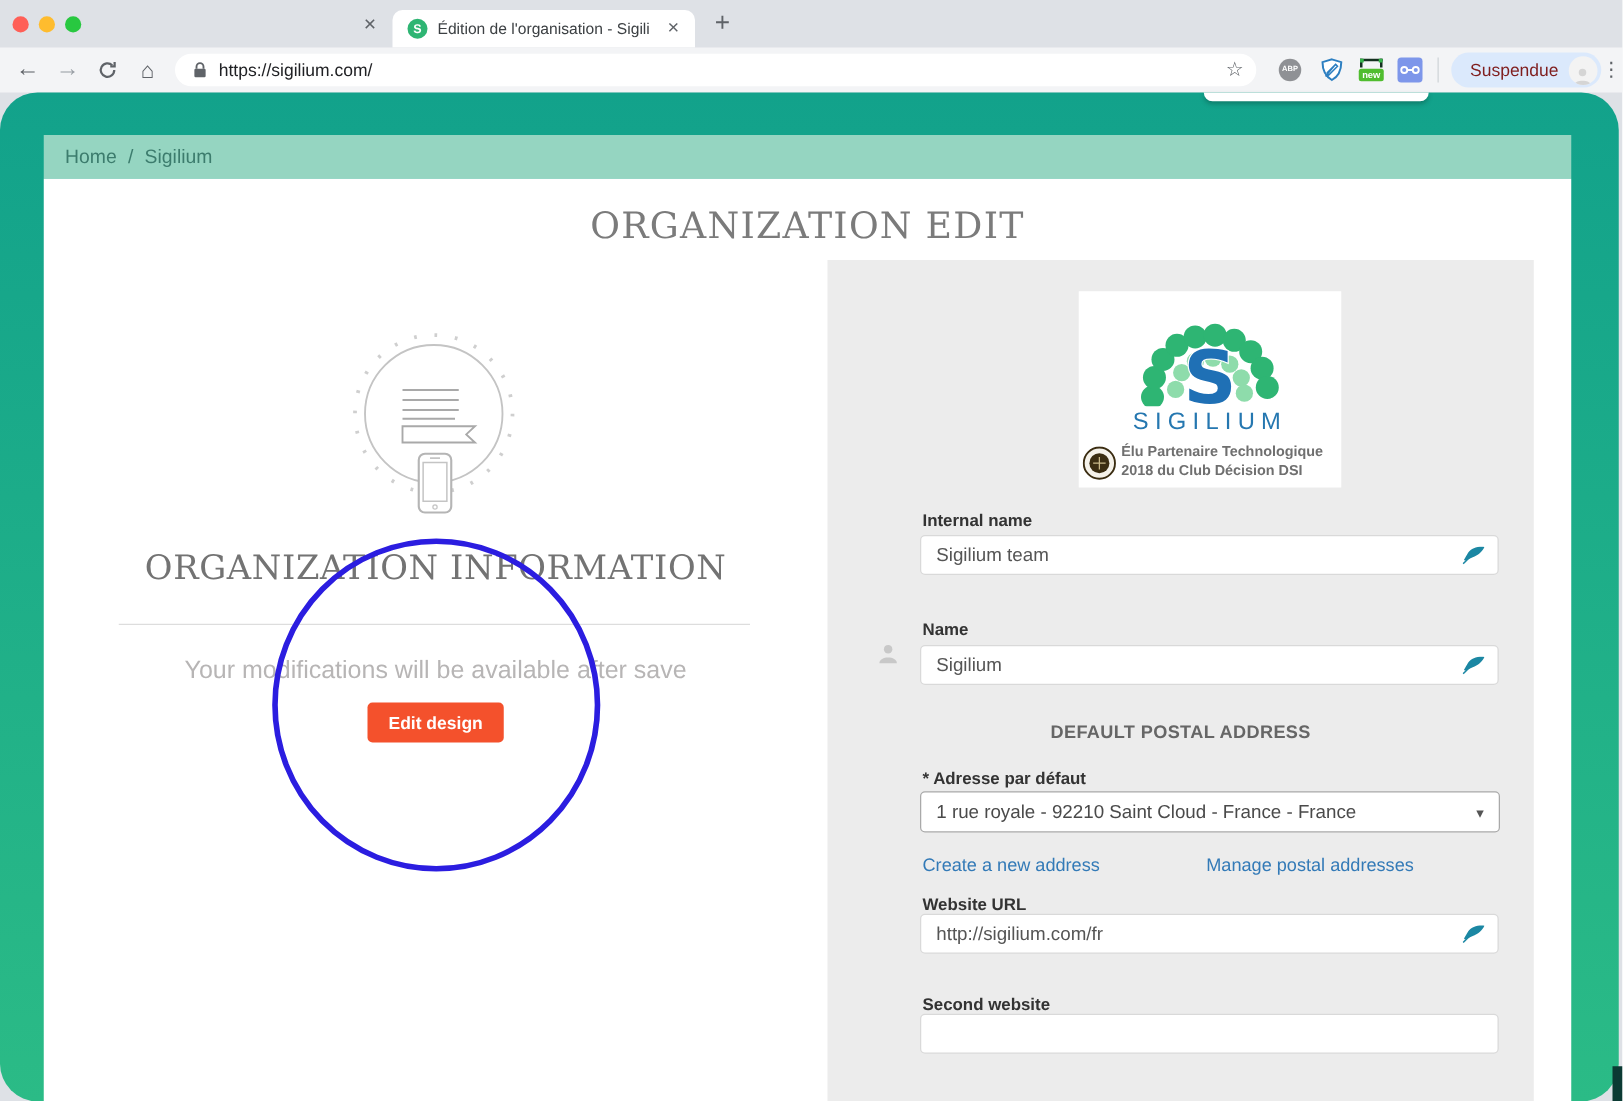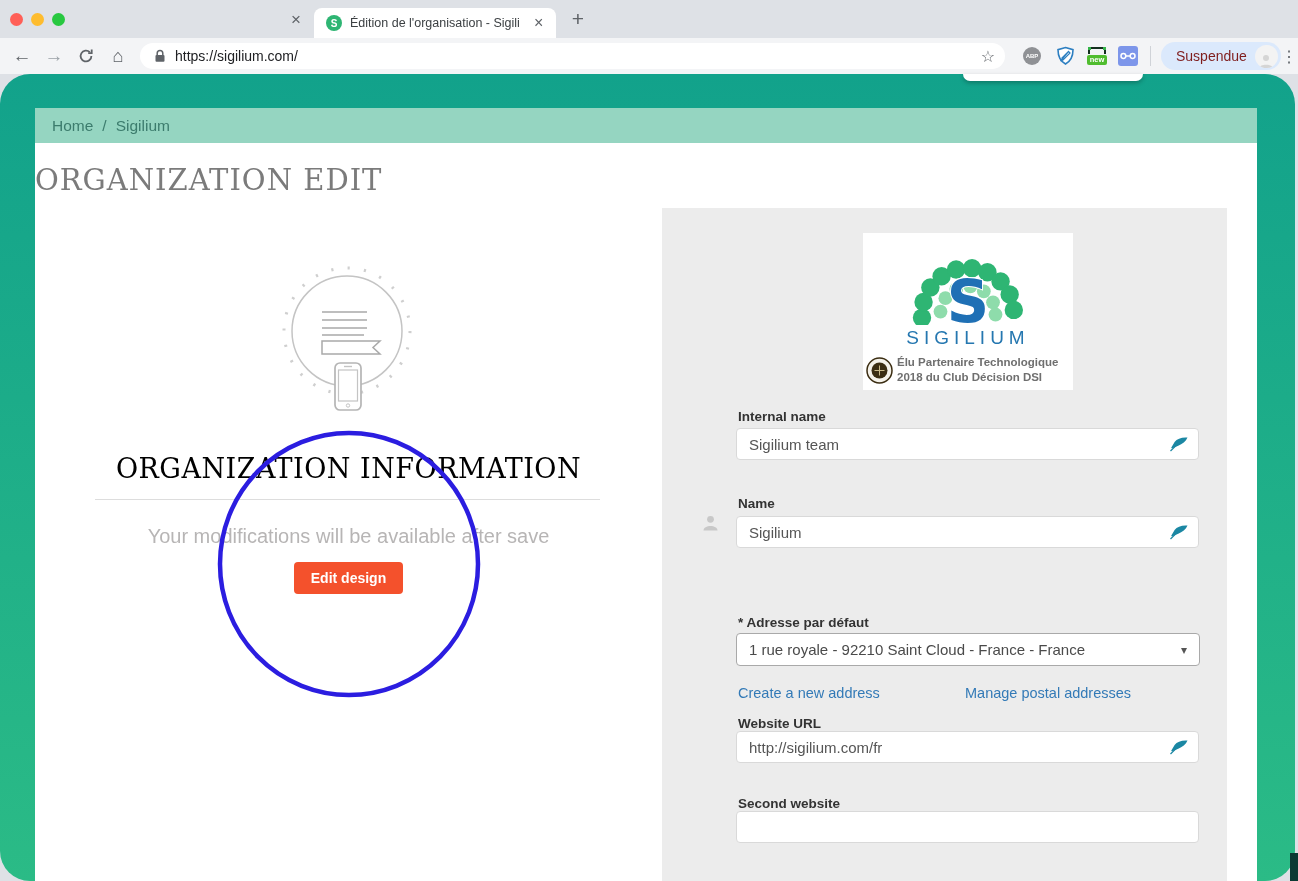--- a/index.html
+++ b/index.html
@@ -58,29 +58,29 @@
   
   .page { position:absolute; left:0; top:74px; width:1295px; height:807px;
     background:linear-gradient(180deg,#12a28b 0%,#2bbb86 100%);border-radius:30px; }
   .popup-remnant { position:absolute; left:963px; top:0px; width:180px; height:7px; background:#fff;
     border-radius:0 0 9px 9px; box-shadow:0 2px 4px rgba(0,0,0,.25); }
   .breadcrumb-bar { position:absolute; left:35px; top:34px; width:1222px; height:35px; background:#95d5c1;
     display:flex; align-items:center; padding-left:17px; font-size:15.5px; color:#3c7c6d; }
   .crumb { color:#3c7c6d; text-decoration:none; }
   .crumb-sep { margin:0 9px; }
   .main { position:absolute; left:35px; top:69px; width:1222px; height:738px; background:#fff; }
-  .page-title { position:absolute; left:0; top:20px; width:100%; text-align:left;
+  .page-title { position:absolute; left:0; top:20px; width:100%; text-align:center;
     font-family:"DejaVu Serif", serif; font-size:29px; color:#7b7b7b; letter-spacing:1px; }
   .dark-corner { position:absolute; left:1290px; top:779px; width:8px; height:28px; background:#0b3a33; }
 
   
   .left-panel { position:absolute; left:0; top:0; width:627px; height:738px; }
   .illus { position:absolute; left:232px; top:112px; }
   .org-heading { position:absolute; left:0; top:296px; width:627px; text-align:center;
-    font-family:"DejaVu Serif", serif; font-size:27px; color:#000000; letter-spacing:0.5px;margin-top:14px; }
+    font-family:"DejaVu Serif", serif; font-size:27px; color:#737373; letter-spacing:0.5px; }
   .divider { position:absolute; left:60px; top:356px; width:505px; height:1px; background:#ddd; }
   .note { position:absolute; left:0; top:382px; width:627px; text-align:center; font-size:20px; color:#b7b5b5; }
   .btn-row { position:absolute; left:0; top:419px; width:627px; text-align:center; }
   .edit-btn { display:inline-block; background:#f4512c; color:#fff; font-size:14px; border:none;
     border-radius:4px; padding:8px 17px; font-family:"Liberation Sans", sans-serif; cursor:pointer;font-weight:bold; }
   .annot { position:absolute; left:178px; top:283px; pointer-events:none; }
 
   
   .right-panel { position:absolute; left:627px; top:65px; width:565px; height:673px; background:#ececec; }
   .logo-card { position:absolute; left:201px; top:25px; width:210px; height:157px; background:#fff; }
@@ -277,20 +277,21 @@
         <div class="inp-wrap" style="left:74px; top:308px;">
           <input class="inp" type="text" value="Sigilium" style="">
           <span class="pen">
             <svg width="18" height="15" viewBox="0 0 18 15">
                 <path d="M17.5.5C12 0 7 1.6 4.6 5L1.2 10.8l.8.8 6.2-2.8c4-1.6 7.8-4.6 9.3-8.3z" fill="#1b87a3"></path>
                 <path d="M.5 14L6 8.6" stroke="#1b87a3" stroke-width="1.3" fill="none"></path>
               </svg>
           </span>
         </div>
 
+        <div class="postal-heading">DEFAULT POSTAL ADDRESS</div>
 
         <label class="fld-label" style="left:76px; top:407px;">* Adresse par défaut</label>
         <div class="select-box">
           <span>1 rue royale - 92210 Saint Cloud - France - France</span>
           <span class="caret">▾</span>
         </div>
 
         <a class="link" style="left:76px; top:477px;">Create a new address</a>
         <a class="link" style="left:303px; top:477px;">Manage postal addresses</a>
 

